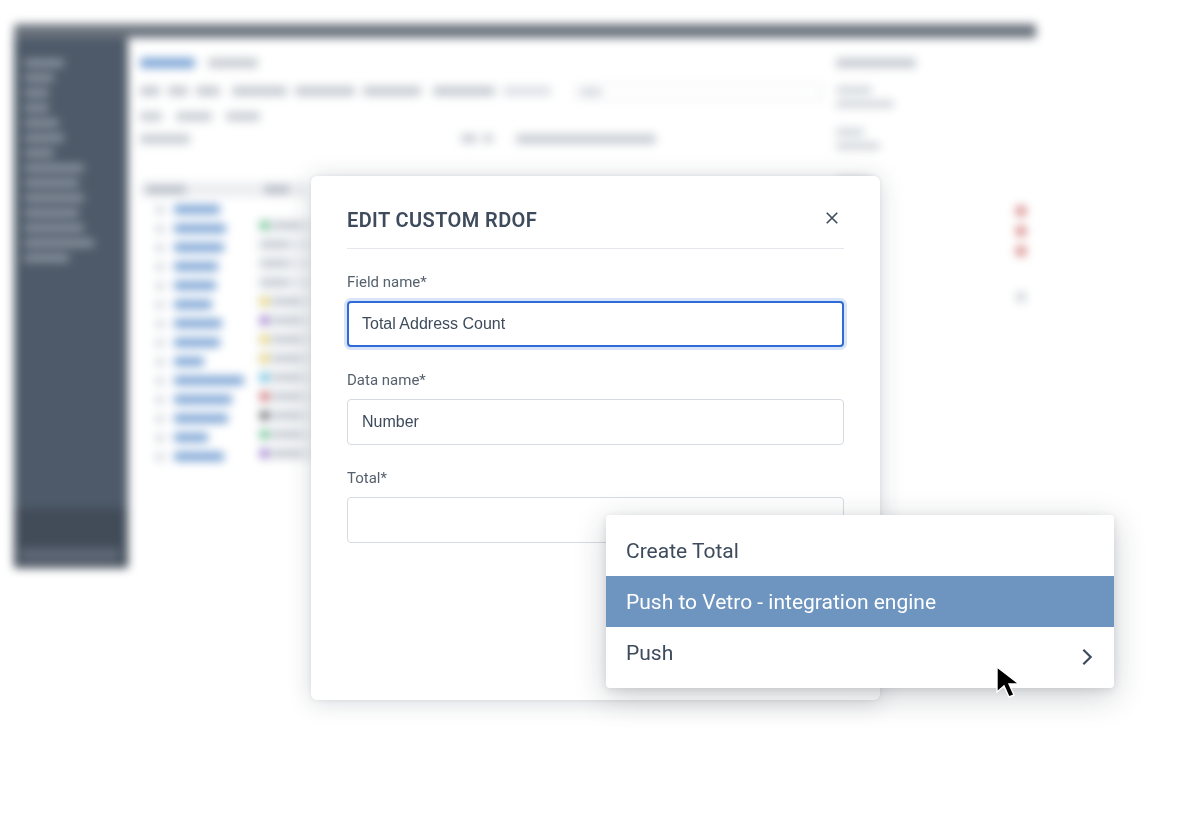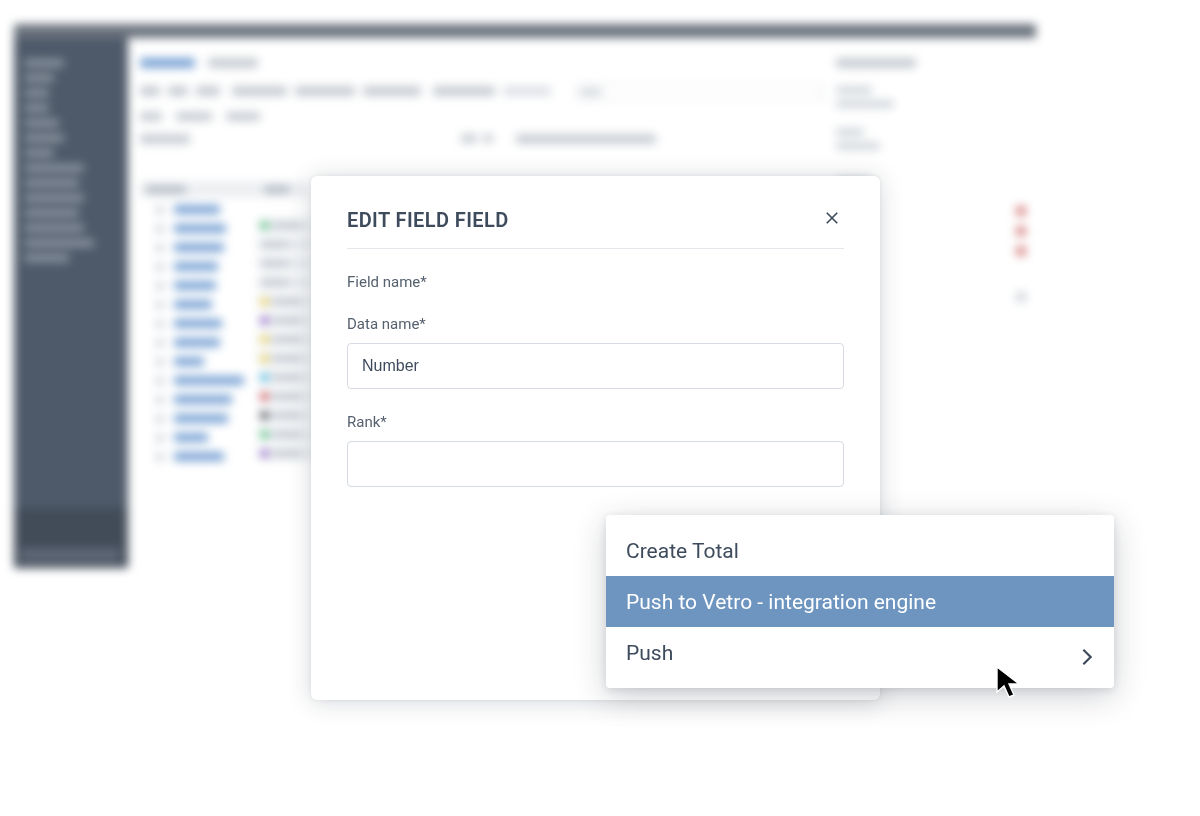--- a/index.html
+++ b/index.html
@@ -262,42 +262,43 @@
     <div class="bg-right-t4"></div>
   <div class="bg-right-t5"></div>
   <div class="bg-right-ic bg-xr1"></div>
   <div class="bg-right-ic bg-xr2"></div>
   <div class="bg-right-ic bg-xr3"></div>
   <div class="bg-right-ic bg-xr4"></div>
 </div>
 
 <div class="modal">
   <div class="modal-header">
-    <h2 class="modal-title">EDIT FIELD FIELD</h2>
+    <h2 class="modal-title">EDIT CUSTOM RDOF</h2>
     <div class="close-btn">
       <span>
         <svg viewBox="0 0 24 24" fill="none">
             <path d="M5 5 L19 19 M19 5 L5 19"></path>
           </svg>
       </span>
     </div>
   </div>
 
   <div class="form-group">
     <label class="form-label">Field name*</label>
+    <input class="form-input focused" type="text" value="Total Address Count" style="">
   </div>
 
 
   <div class="form-group">
     <label class="form-label">Data name*</label>
     <input class="form-input" type="text" value="Number" style="">
   </div>
 
   <div class="form-group">
-    <label class="form-label">Rank*</label>
+    <label class="form-label">Total*</label>
     <input class="form-input" type="text" value="" style="">
   </div>
 </div>
 
 <div class="context-menu">
   <div class="menu-item">
     <span>Create Total</span>
   </div>
   <div class="menu-item selected">
     <span>Push to Vetro - integration engine</span>

